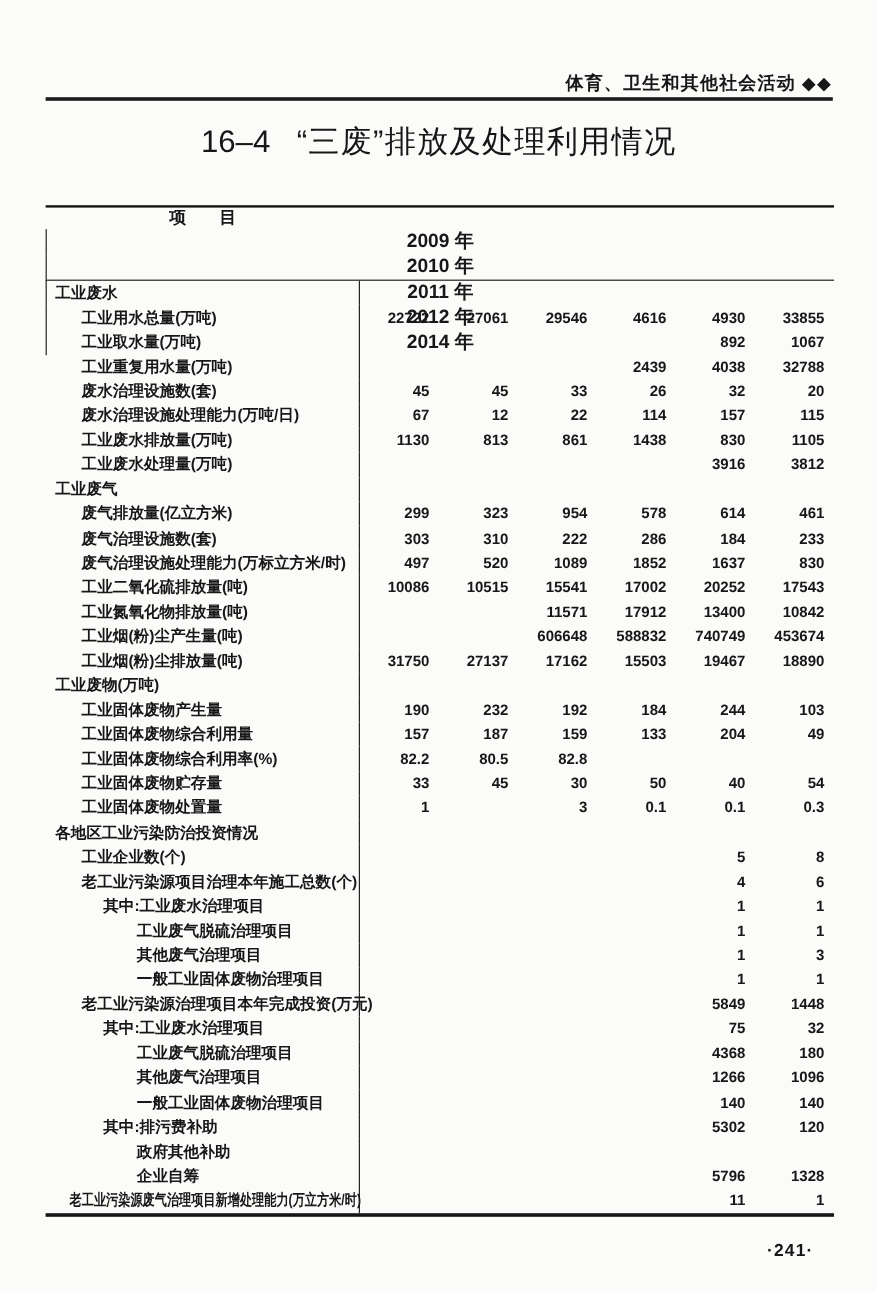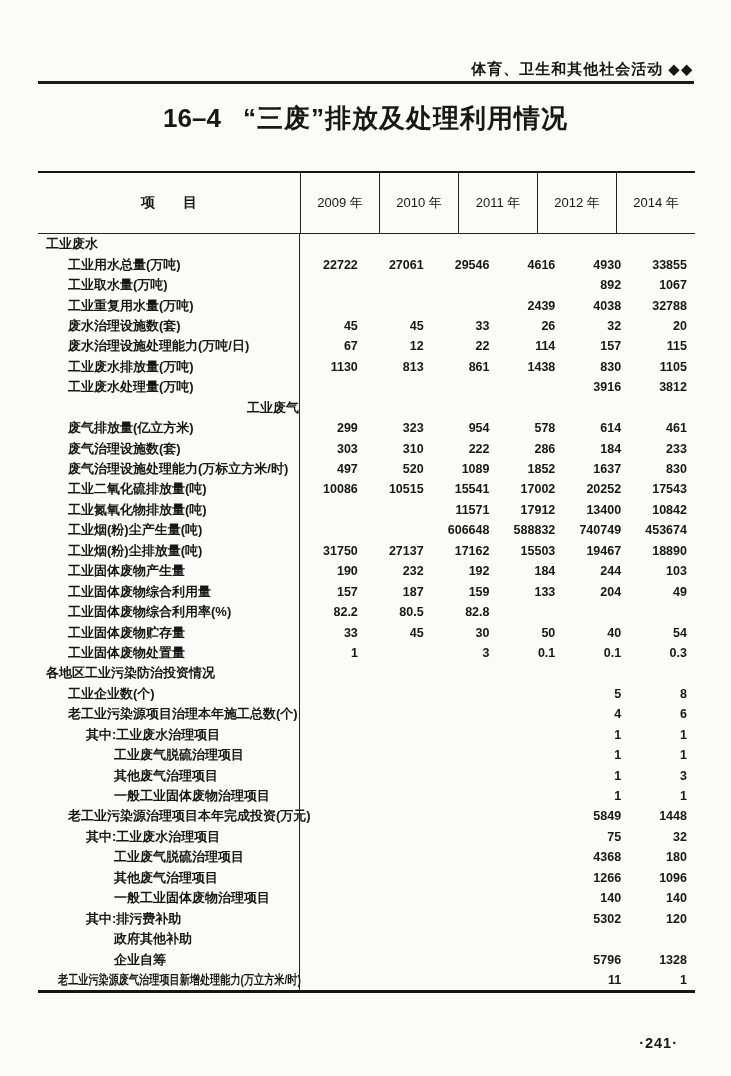--- a/index.html
+++ b/index.html
@@ -16,43 +16,44 @@
     font-size:15px;font-weight:bold;letter-spacing:1px;
     white-space:nowrap;
   }
   .running-head .marks{font-size:14px;letter-spacing:2px;}
   .head-rule{
     position:absolute;top:81px;left:38px;width:656px;height:2.5px;
     background:#1c1c1c;
   }
   .page-title{
     position:absolute;top:101px;left:0;width:731px;
-    text-align:center;font-size:26px;font-weight:bold;
+    text-align:center;font-size:26px;font-weight:normal;
     letter-spacing:1px;white-space:nowrap;
   }
   .page-title .tnum{margin-right:22px;letter-spacing:0;}
   .stat-table{
     position:absolute;left:38px;top:171px;width:657px;
     border-top:2.5px solid #161616;
     border-bottom:3px solid #161616;
     box-sizing:border-box;
   }
   .thead{
     display:flex;height:60px;
     border-bottom:1.5px solid #222;
+    flex-direction:column;
   }
   .th-item{
     width:262px;flex:none;box-sizing:border-box;
     display:flex;align-items:center;justify-content:center;
     font-size:14px;font-weight:bold;white-space:pre;
   }
   .th-year{
     flex:1;box-sizing:border-box;
     display:flex;align-items:center;justify-content:center;
-    font-size:13px;font-weight:normal;
+    font-size:16px;font-weight:bold;
     border-left:1.5px solid #222;
     white-space:nowrap;
   }
   .tbody{display:block;}
   .trow{
     display:flex;height:20.45px;align-items:center;
   }
   .row-label{
     width:262px;flex:none;box-sizing:border-box;height:100%;
     border-right:1.5px solid #222;
@@ -176,21 +177,21 @@
           <span>工业废水处理量(万吨)</span>
         </div>
         <div class="cell"></div>
         <div class="cell"></div>
         <div class="cell"></div>
         <div class="cell"></div>
         <div class="cell">3916</div>
         <div class="cell">3812</div>
       </div>
       <div class="trow">
-        <div class="row-label" style="padding-left: 8px; justify-content: flex-end;">
+        <div class="row-label" style="padding-left: 8px;">
           <span>工业废气</span>
         </div>
         <div class="cell"></div>
         <div class="cell"></div>
         <div class="cell"></div>
         <div class="cell"></div>
         <div class="cell"></div>
         <div class="cell"></div>
       </div>
       <div class="trow">
@@ -264,20 +265,31 @@
           <span>工业烟(粉)尘排放量(吨)</span>
         </div>
         <div class="cell">31750</div>
         <div class="cell">27137</div>
         <div class="cell">17162</div>
         <div class="cell">15503</div>
         <div class="cell">19467</div>
         <div class="cell">18890</div>
       </div>
       <div class="trow">
+        <div class="row-label" style="padding-left: 8px;">
+          <span>工业废物(万吨)</span>
+        </div>
+        <div class="cell"></div>
+        <div class="cell"></div>
+        <div class="cell"></div>
+        <div class="cell"></div>
+        <div class="cell"></div>
+        <div class="cell"></div>
+      </div>
+      <div class="trow">
         <div class="row-label" style="padding-left: 30px;">
           <span>工业固体废物产生量</span>
         </div>
         <div class="cell">190</div>
         <div class="cell">232</div>
         <div class="cell">192</div>
         <div class="cell">184</div>
         <div class="cell">244</div>
         <div class="cell">103</div>
       </div>

